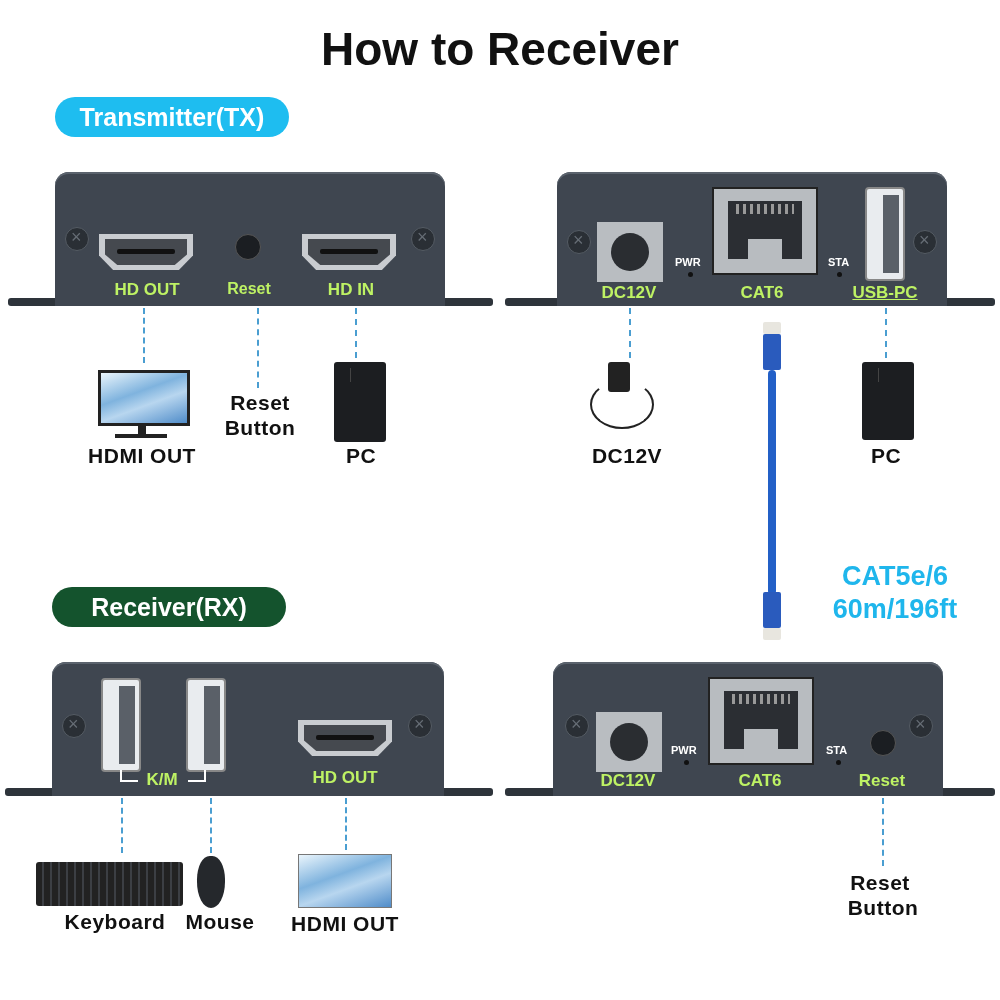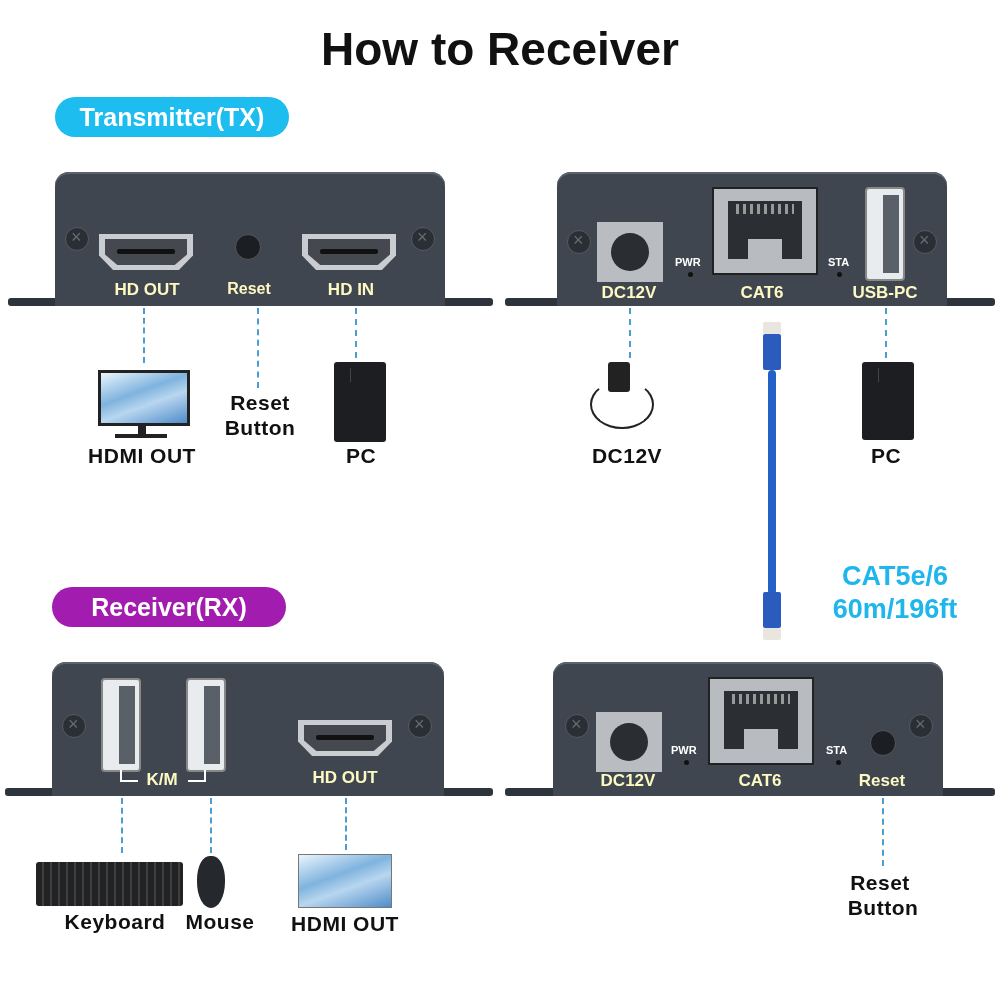--- a/index.html
+++ b/index.html
@@ -1,30 +1,30 @@
 <!DOCTYPE html>
 <html><head>
 <meta charset="utf-8">
 <style>
   html, body { margin: 0; padding: 0; }
   body { width: 1000px; height: 1000px; background: #ffffff; position: relative; overflow: hidden; font-family: "Liberation Sans", sans-serif; }
   .abs { position: absolute; }
   .title { left: 0; width: 1000px; top: 22px; text-align: center; font-size: 46px; font-weight: bold; color: #111; }
   .pill { height: 40px; border-radius: 22px; color: #fff; font-size: 25px; font-weight: bold; display: flex; align-items: center; justify-content: center; }
   .pill.tx { left: 55px; top: 97px; width: 234px; background: #1ebdf0; }
-  .pill.rx { left: 52px; top: 587px; width: 234px; background: #a21caf; }
+  .pill.rx { left: 52px; top: 587px; width: 234px; background: #14532d; }
   .device { background: #3f4650; border-radius: 14px 14px 0 0; box-shadow: inset 0 2px 0 #5b636d; }
   .flange { height: 8px; background: #2e343b; border-radius: 3px; }
   .screw { width: 22px; height: 22px; border-radius: 50%; background: #2a2f35; border: 1px solid #555c64; }
   .screw::after { content: "×"; color: #666d75; font-size: 18px; position: absolute; left: 5px; top: -1px; }
   .hdmi { width: 94px; height: 36px; background: #c9ccd0; clip-path: polygon(0 0,100% 0,100% 60%,85% 100%,15% 100%,0 60%); }
   .hdmi::after { content: ""; position: absolute; left: 6px; top: 5px; right: 6px; bottom: 5px; background: #45494f; clip-path: polygon(0 0,100% 0,100% 60%,85% 100%,15% 100%,0 60%); }
   .hdmi .slot { position: absolute; left: 18px; right: 18px; top: 15px; height: 5px; background: #111; border-radius: 2px; z-index: 2; }
   .btn { width: 24px; height: 24px; border-radius: 50%; background: #1b1e22; border: 1px solid #555; }
-  .lbl { color: #fef9c3; font-weight: bold; font-size: 17px; white-space: nowrap; transform: translateX(-50%); }
+  .lbl { color: #bef264; font-weight: bold; font-size: 17px; white-space: nowrap; transform: translateX(-50%); }
   .tiny { color: #fff; font-weight: bold; font-size: 11px; }
   .led { width: 5px; height: 5px; border-radius: 50%; background: #111; }
   .dc { width: 66px; height: 60px; background: #b9bdc1; }
   .dc::after { content: ""; position: absolute; left: 14px; top: 11px; width: 38px; height: 38px; border-radius: 50%; background: #2a2d31; }
   .rj { background: #b8bcc0; border: 2px solid #222; }
   .rj .hole { position: absolute; left: 14px; right: 14px; top: 12px; bottom: 14px; background: #2b2e33; }
   .rj .pins { position: absolute; left: 22px; right: 22px; top: 15px; height: 10px; background: repeating-linear-gradient(90deg,#999 0 3px,#2b2e33 3px 7px); }
   .rj .tab { position: absolute; left: 34px; right: 34px; bottom: 14px; height: 20px; background: #b8bcc0; }
   .usbv { width: 36px; height: 90px; background: #e9ecef; border-radius: 4px; border: 2px solid #888; }
   .usbv::after { content: ""; position: absolute; left: 16px; top: 6px; right: 4px; bottom: 6px; background: #5a6068; }
@@ -74,21 +74,21 @@
   <div class="abs rj" style="left:155px;top:15px;width:102px;height:84px;">
       <div class="hole"></div>
       <div class="pins"></div>
       <div class="tab"></div>
     </div>
   <div class="abs tiny" style="left:271px;top:84px;">STA</div>
   <div class="abs led" style="left:280px;top:100px;"></div>
   <div class="abs usbv" style="left:308px;top:15px;"></div>
   <div class="abs lbl" style="left:72px;top:111px;">DC12V</div>
   <div class="abs lbl" style="left:205px;top:111px;">CAT6</div>
-  <div class="abs lbl" style="left:328px;top:111px;">USB-PC</div>
+  <div class="abs lbl" style="left:328px;top:111px;text-decoration:underline;">USB-PC</div>
 </div>
 
 <div class="abs dash" style="left:143px;top:308px;height:55px;"></div>
 <div class="abs dash" style="left:257px;top:308px;height:80px;"></div>
 <div class="abs dash" style="left:355px;top:308px;height:50px;"></div>
 <div class="abs dash" style="left:629px;top:308px;height:50px;"></div>
 <div class="abs dash" style="left:885px;top:308px;height:50px;"></div>
 
 <div class="abs monitor" style="left:98px;top:370px;width:86px;height:50px;"></div>
 <div class="abs" style="left:138px;top:423px;width:8px;height:12px;background:#222;"></div>

